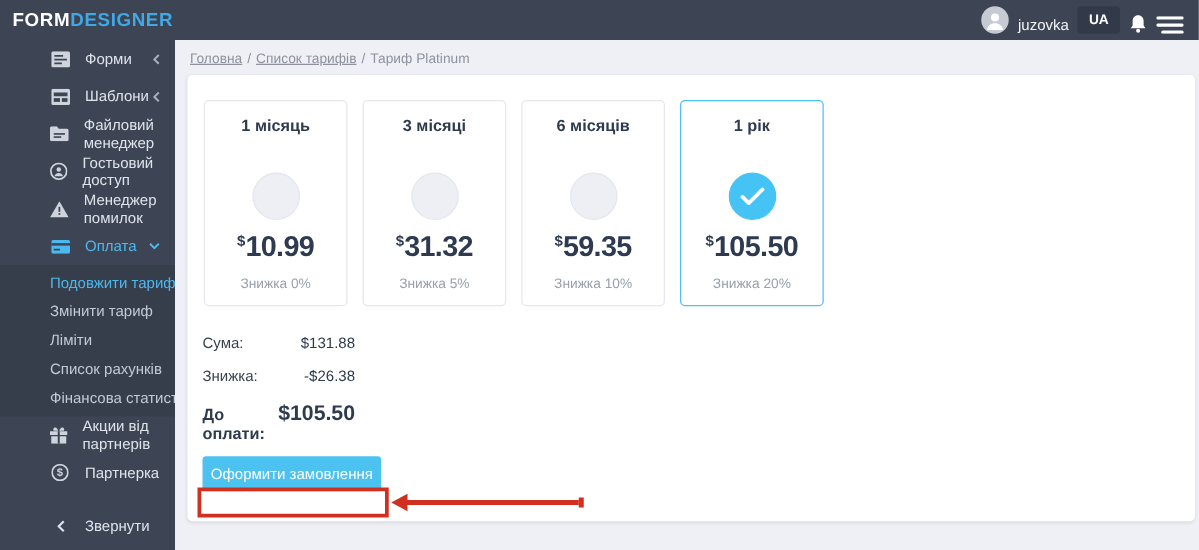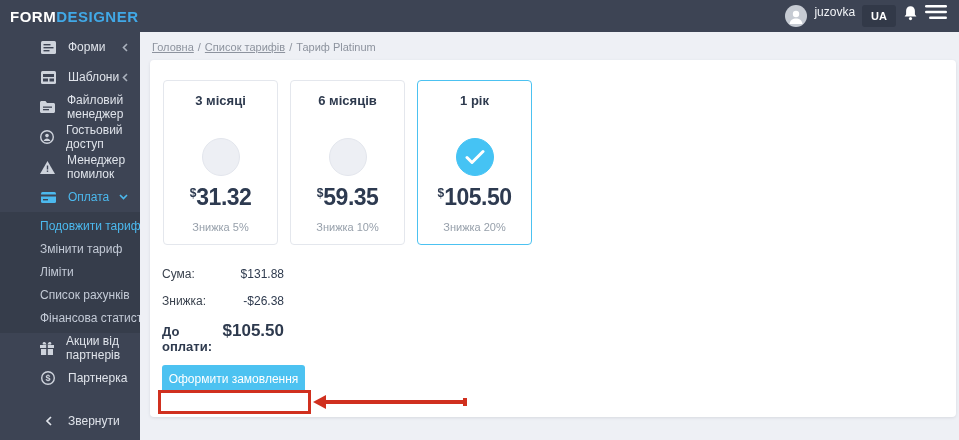--- a/index.html
+++ b/index.html
@@ -5,21 +5,21 @@
   * { margin:0; padding:0; box-sizing:border-box; }
   html,body { width:959px; height:440px; overflow:hidden;
     font-family:"Liberation Sans", sans-serif; background:#eef0f5; }
 
   
   .header { position:absolute; left:0; top:0; width:959px; height:32px;
     background:#3d4454; display:flex; align-items:center; z-index:5; }
   .logo { margin-left:10px; font-size:15px; font-weight:bold; letter-spacing:.5px; }
   .logo .p1 { color:#ffffff; }
   .logo .p2 { color:#41a8e6; }
-  .header-right { margin-left:auto; display:flex; align-items:flex-start; gap:7px; padding-right:12px; }
+  .header-right { margin-left:auto; display:flex; align-items:flex-end; gap:7px; padding-right:12px; }
   .avatar { width:22px; height:22px; border-radius:50%; background:#c6cbd3; position:relative; overflow:hidden; }
   .avatar svg { position:absolute; left:3px; top:3px; }
   .username { color:#f2f4f7; font-size:12px; }
   .lang-btn { background:#323948; color:#fff; font-size:11px; font-weight:bold;
     padding:5px 9px; border-radius:3px; cursor:pointer; }
   .icon-btn { display:flex; align-items:center; cursor:pointer; }
 
   
   .sidebar { position:absolute; left:0; top:32px; width:140px; height:408px;
     background:#3d4454; color:#dfe3ea; }
@@ -248,20 +248,26 @@
 <div class="main">
 
   <div class="breadcrumb">
     <a>Головна</a><span class="sep">/</span><a>Список тарифів</a><span class="sep">/</span><span>Тариф Platinum</span>
   </div>
 
   <div class="panel">
 
     <div class="cards">
 
+      <div class="card">
+        <div class="title">1 місяць</div>
+        <div class="radio"></div>
+        <div class="price"><span class="cur">$</span><span class="amt">10.99</span></div>
+        <div class="discount">Знижка 0%</div>
+      </div>
 
       <div class="card">
         <div class="title">3 місяці</div>
         <div class="radio"></div>
         <div class="price"><span class="cur">$</span><span class="amt">31.32</span></div>
         <div class="discount">Знижка 5%</div>
       </div>
 
       <div class="card">
         <div class="title">6 місяців</div>

